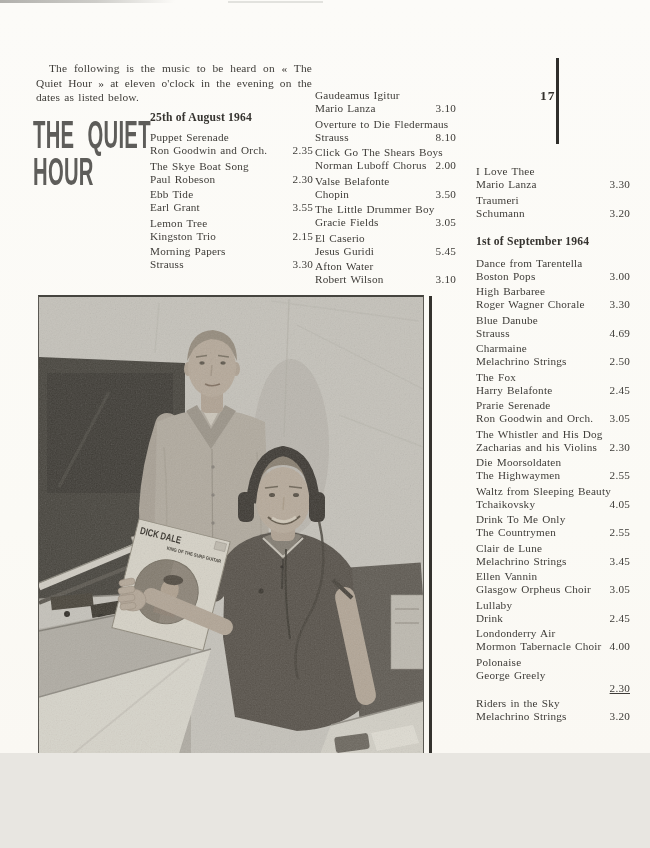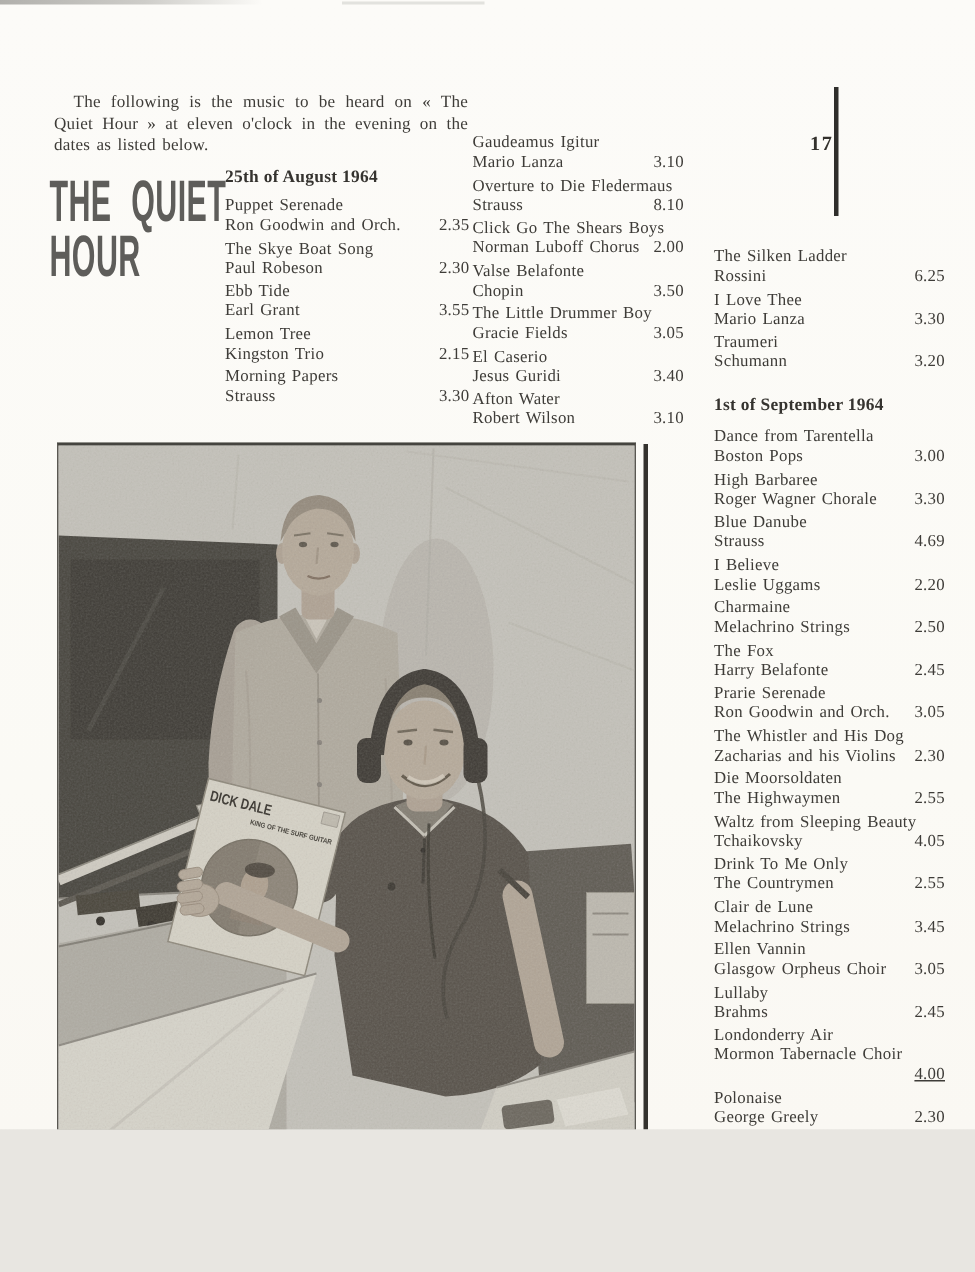--- a/index.html
+++ b/index.html
@@ -145,46 +145,39 @@
         <div class="song-title">The Little Drummer Boy</div>
         <div class="song-meta">
           <span class="artist">Gracie Fields</span>
           <span class="time">3.05</span>
         </div>
       </div>
         <div class="entry">
         <div class="song-title">El Caserio</div>
         <div class="song-meta">
           <span class="artist">Jesus Guridi</span>
-          <span class="time">3.40</span>
+          <span class="time">5.45</span>
         </div>
       </div>
         <div class="entry">
         <div class="song-title">Afton Water</div>
         <div class="song-meta">
           <span class="artist">Robert Wilson</span>
           <span class="time">3.10</span>
         </div>
       </div>
       </div>
   </div>
 
   <div class="page-rule"></div>
   <div class="page-number">17</div>
 
   <div class="col col-c">
     <div>
         <div class="entry">
-        <div class="song-title">The Silken Ladder</div>
-        <div class="song-meta">
-          <span class="artist">Rossini</span>
-          <span class="time">6.25</span>
-        </div>
-      </div>
-        <div class="entry">
         <div class="song-title">I Love Thee</div>
         <div class="song-meta">
           <span class="artist">Mario Lanza</span>
           <span class="time">3.30</span>
         </div>
       </div>
         <div class="entry">
         <div class="song-title">Traumeri</div>
         <div class="song-meta">
           <span class="artist">Schumann</span>
@@ -209,27 +202,20 @@
         </div>
       </div>
         <div class="entry">
         <div class="song-title">Blue Danube</div>
         <div class="song-meta">
           <span class="artist">Strauss</span>
           <span class="time">4.69</span>
         </div>
       </div>
         <div class="entry">
-        <div class="song-title">I Believe</div>
-        <div class="song-meta">
-          <span class="artist">Leslie Uggams</span>
-          <span class="time">2.20</span>
-        </div>
-      </div>
-        <div class="entry">
         <div class="song-title">Charmaine</div>
         <div class="song-meta">
           <span class="artist">Melachrino Strings</span>
           <span class="time">2.50</span>
         </div>
       </div>
         <div class="entry">
         <div class="song-title">The Fox</div>
         <div class="song-meta">
           <span class="artist">Harry Belafonte</span>
@@ -281,21 +267,21 @@
         <div class="entry">
         <div class="song-title">Ellen Vannin</div>
         <div class="song-meta">
           <span class="artist">Glasgow Orpheus Choir</span>
           <span class="time">3.05</span>
         </div>
       </div>
         <div class="entry">
         <div class="song-title">Lullaby</div>
         <div class="song-meta">
-          <span class="artist">Brahms</span>
+          <span class="artist">Drink</span>
           <span class="time">2.45</span>
         </div>
       </div>
         <div class="entry">
         <div class="song-title">Londonderry Air</div>
         <div class="song-meta">
           <span class="artist">Mormon Tabernacle Choir</span>
           <span class="time">4.00</span>
         </div>
       </div>

